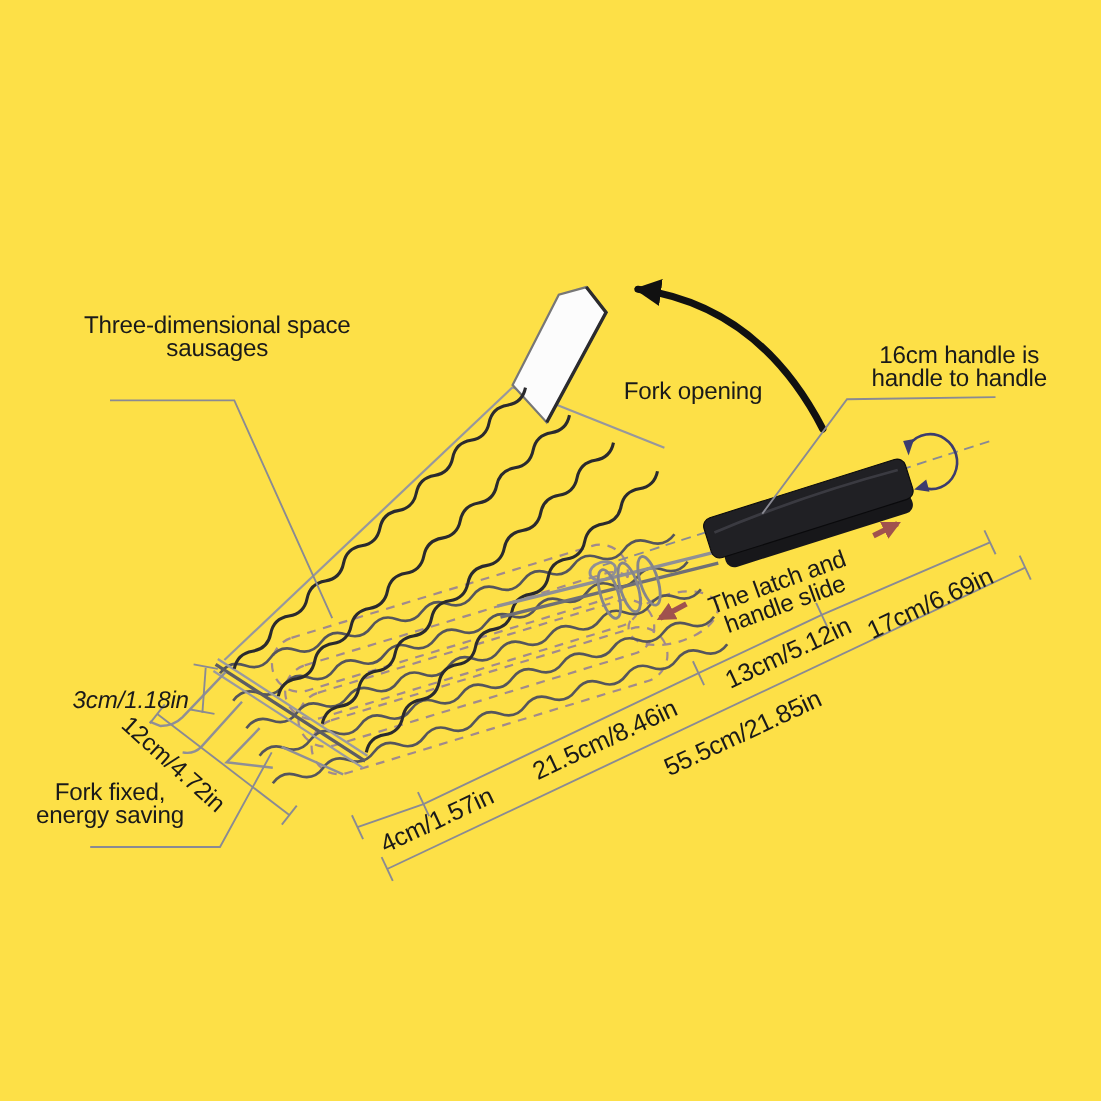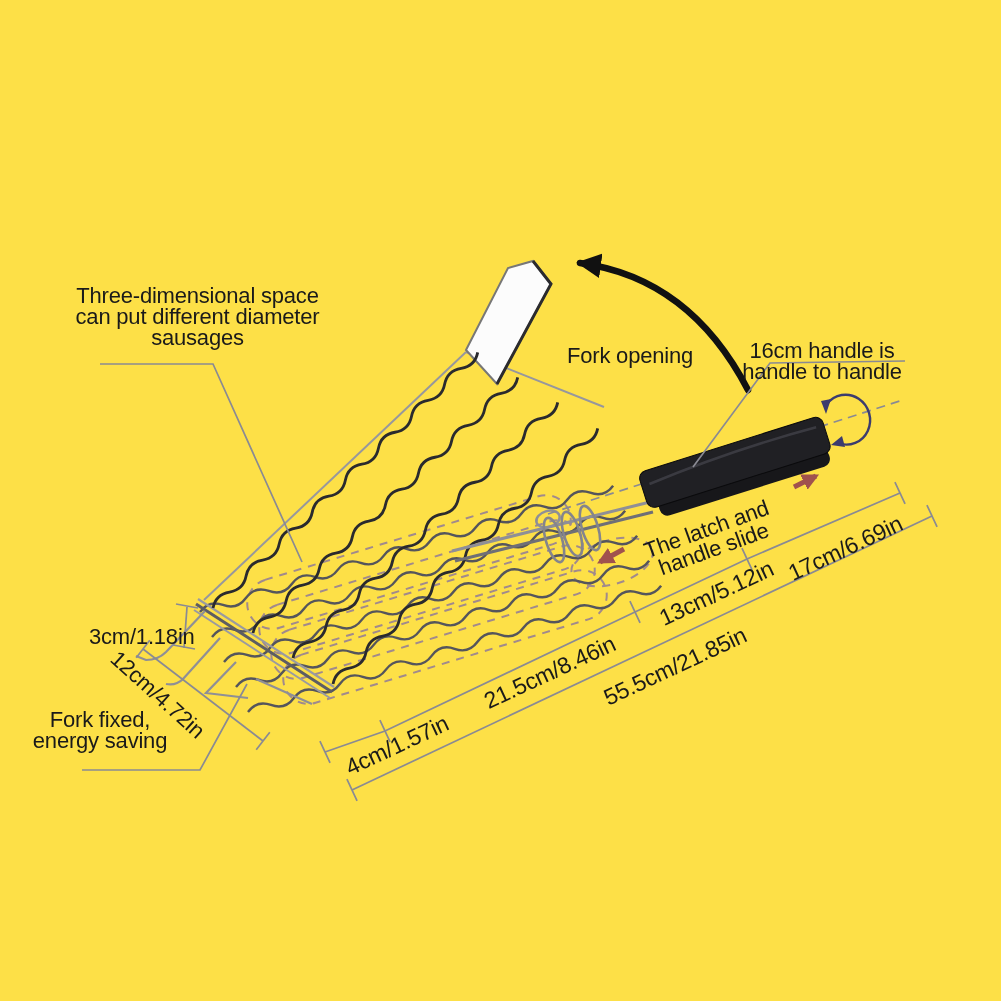--- a/index.html
+++ b/index.html
@@ -145,43 +145,42 @@
       <line x1="173" y1="645" x2="195" y2="649"></line>
 
       <line x1="143" y1="649" x2="263" y2="741"></line>
       <line x1="0" y1="-11" x2="0" y2="11" transform="translate(143,649) rotate(38)"></line>
       <line x1="0" y1="-11" x2="0" y2="11" transform="translate(263,741) rotate(38)"></line>
     </g>
   </svg>
 
   <div class="lbl center" style="left:40px;top:285px;width:315px;">
     <div>Three-dimensional space</div>
-    <div>can put different diameter</div>
     <div>sausages</div>
   </div>
 
   <div class="lbl" style="left:567px;top:345px;">Fork opening</div>
 
-  <div class="lbl center" style="left:732px;top:312px;width:180px;margin-top:28px;">
+  <div class="lbl center" style="left:782px;top:312px;width:180px;">
     <div>16cm handle is</div>
     <div>handle to handle</div>
   </div>
 
 
   <div class="lbl center rotlatch" style="left:630px;top:518px;width:160px;">
     <div>The latch and</div>
     <div>handle slide</div>
   </div>
 
   <div class="lbl center" style="left:20px;top:709px;width:160px;">
     <div>Fork fixed,</div>
     <div>energy saving</div>
   </div>
 
-  <div class="lbl" style="left:89px;top:626px;">3cm/1.18in</div>
+  <div class="lbl" style="left:66px;top:626px;font-style:italic;">3cm/1.18in</div>
 
   <div class="lbl rot12" style="left:99px;top:684px;">12cm/4.72in</div>
 
   <div class="lbl dim" style="left:342px;top:734px;">4cm/1.57in</div>
 
   <div class="lbl dim" style="left:479px;top:661px;">21.5cm/8.46in</div>
 
   <div class="lbl dim" style="left:655px;top:582px;">13cm/5.12in</div>
 
   <div class="lbl dim" style="left:784px;top:537px;">17cm/6.69in</div>

